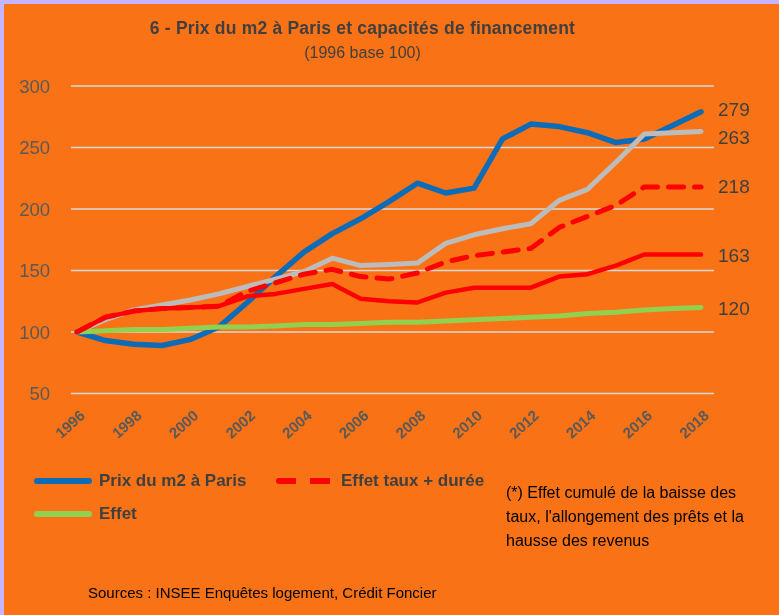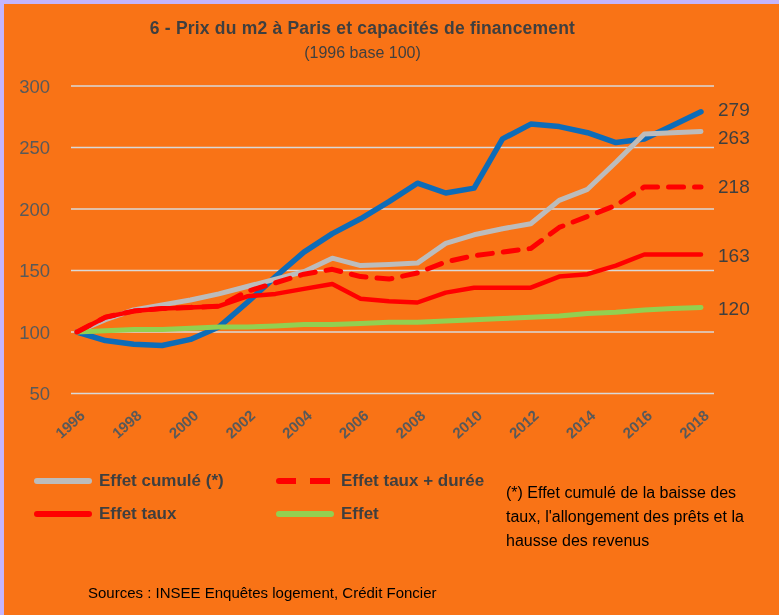--- a/index.html
+++ b/index.html
@@ -76,30 +76,26 @@
       <polyline points="73.0,328.0 101.4,313.2 129.7,307.1 158.1,304.6 186.5,303.4 214.8,302.2 243.2,287.4 271.5,278.8 299.9,270.2 328.3,265.3 356.6,272.6 385.0,275.1 413.4,269.0 441.7,257.9 470.1,251.7 498.5,248.1 526.8,244.4 555.2,223.4 583.5,212.4 611.9,201.3 640.3,182.9 668.6,182.9 697.0,182.9" fill="none" stroke="#FF0000" stroke-width="5" stroke-linejoin="round" stroke-linecap="round" stroke-dasharray="15 11"></polyline>
       <text x="714" y="112.3" class="endlab">279</text>
       <text x="714" y="140.0" class="endlab">263</text>
       <text x="714" y="189.4" class="endlab">218</text>
       <text x="714" y="258.0" class="endlab">163</text>
       <text x="714" y="310.9" class="endlab">120</text>
     </svg>
 
   <div class="legend">
     <div class="legend-item">
-      <span class="swatch" style="background: rgb(188, 188, 188);"></span>
-      <span class="legend-label">Effet cumulé (*)</span>
+      <span class="swatch" style="background: rgb(13, 108, 184);"></span>
+      <span class="legend-label">Prix du m2 à Paris</span>
     </div>
     <div class="legend-item">
       <span class="swatch" style="background: repeating-linear-gradient(90deg, rgb(255, 0, 0) 0px, rgb(255, 0, 0) 20px, transparent 20px, transparent 34px);"></span>
       <span class="legend-label">Effet taux + durée</span>
-    </div>
-    <div class="legend-item">
-      <span class="swatch" style="background: rgb(255, 0, 0);"></span>
-      <span class="legend-label">Effet taux</span>
     </div>
     <div class="legend-item">
       <span class="swatch" style="background: rgb(146, 208, 80);"></span>
       <span class="legend-label">Effet</span>
     </div>
   </div>
 
   <div class="footnote">
     <p>(*) Effet cumulé de la baisse  des taux, l'allongement des prêts et la hausse des revenus</p>
   </div>

